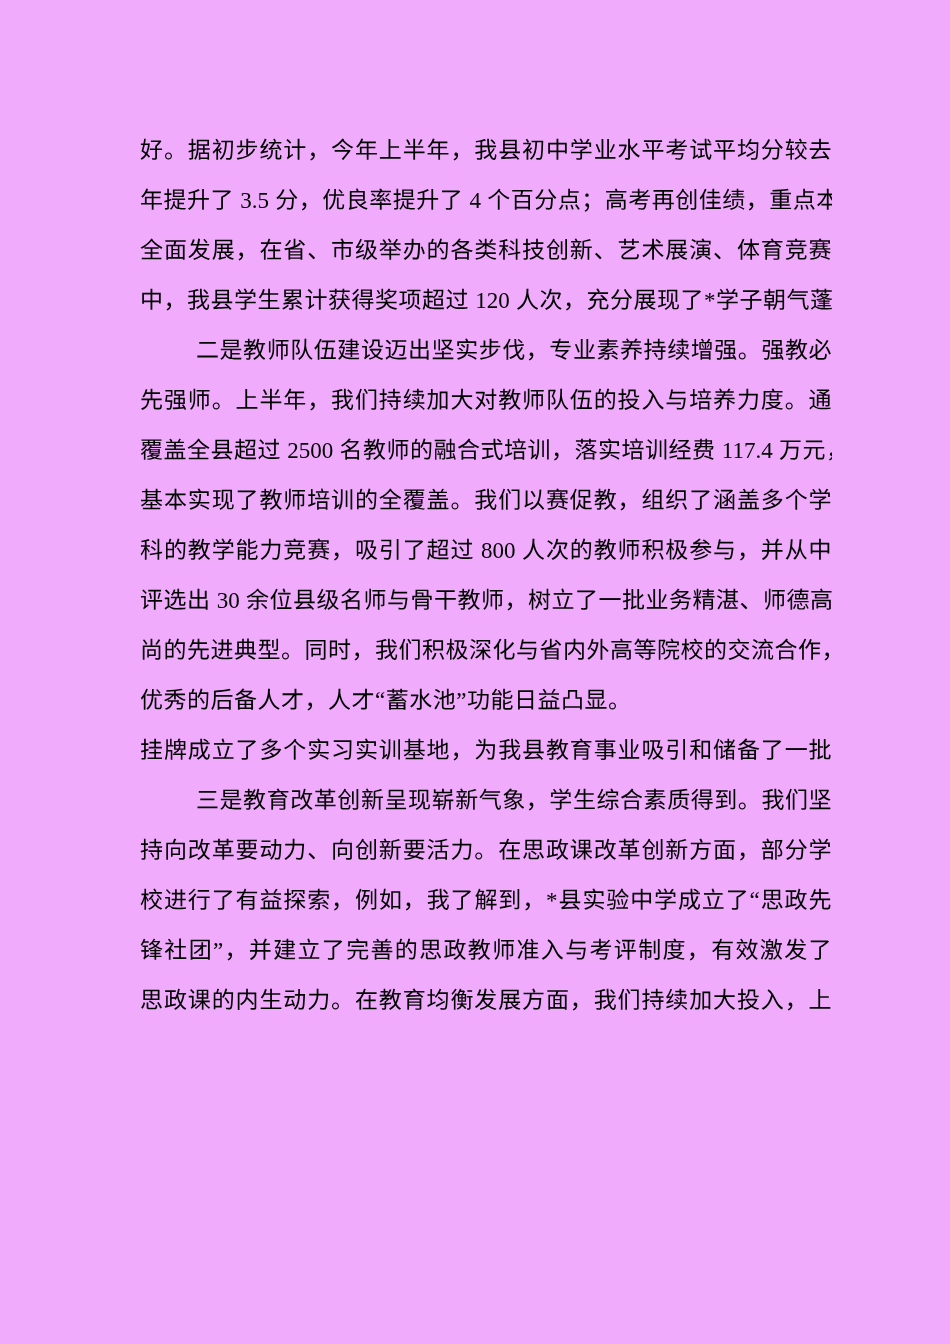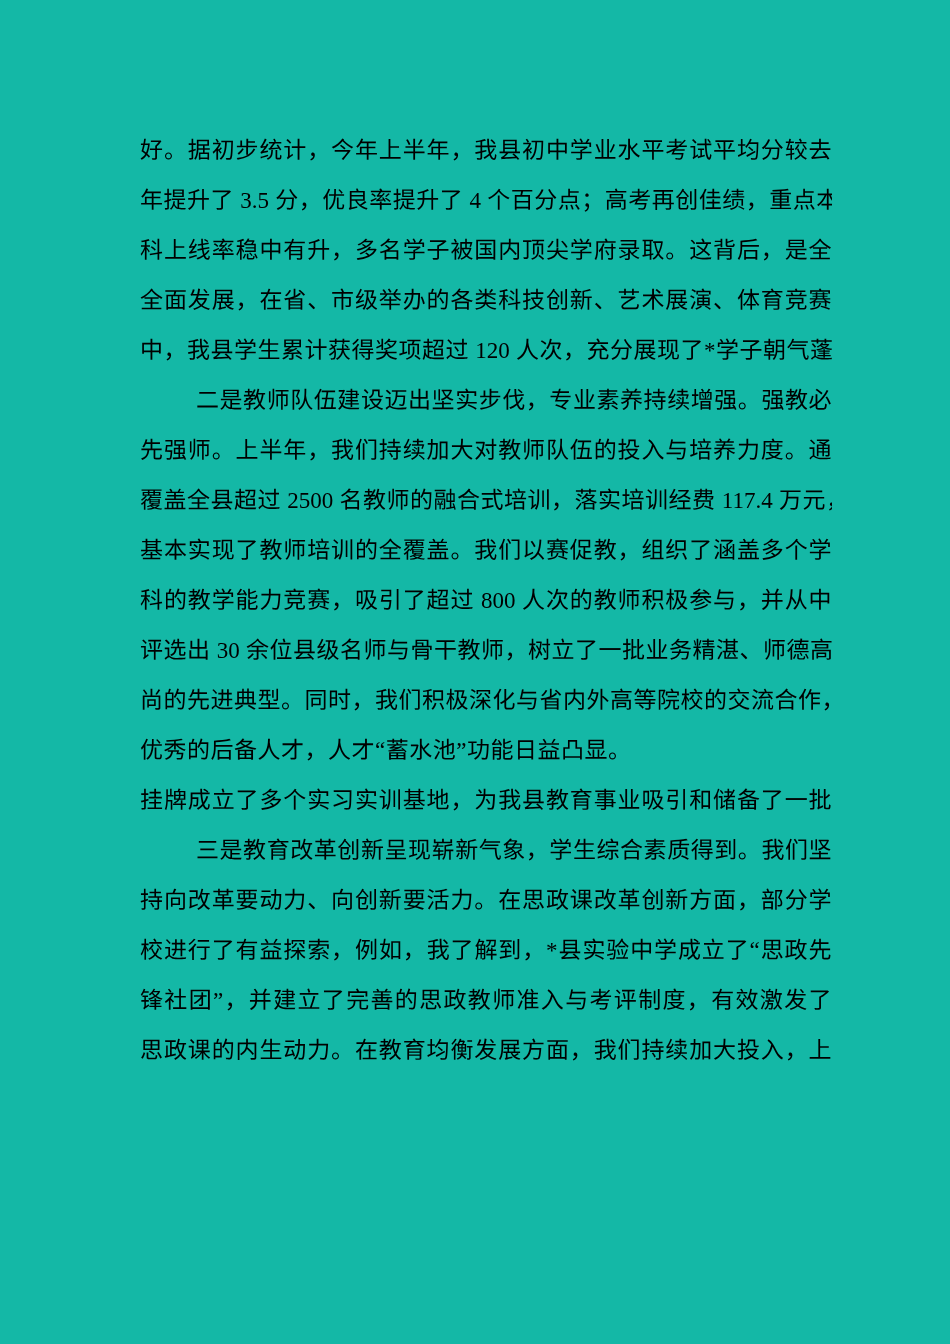--- a/index.html
+++ b/index.html
@@ -9,21 +9,21 @@
   body {
     width: 950px;
     height: 1344px;
     background: #ffffff;
     overflow: hidden;
   }
   .page {
     position: relative;
     width: 950px;
     height: 1344px;
-    background: #14b8a6;
+    background: #f0abfc;
   }
   .content {
     position: absolute;
     left: 140px;
     top: 126px;
     width: 692px;
     font-family: "Liberation Serif", "DejaVu Serif", serif;
     font-size: 23px;
     line-height: 50px;
     color: #000000;
@@ -55,21 +55,20 @@
 </style>
 </head>
 <body>
 
 <div class="page">
   <main class="content">
 
     <div class="para">
       <div class="line para-first">好。据初步统计，今年上半年，我县初中学业水平考试平均分较去</div>
       <div class="line">年提升了 <span class="num">3.5</span> 分，优良率提升了 <span class="num">4</span> 个百分点；高考再创佳绩，重点本</div>
-      <div class="line">科上线率稳中有升，多名学子被国内顶尖学府录取。这背后，是全</div>
       <div class="line">全面发展，在省、市级举办的各类科技创新、艺术展演、体育竞赛</div>
       <div class="line">中，我县学生累计获得奖项超过 <span class="num">120</span> 人次，充分展现了*学子朝气蓬</div>
     </div>
 
     <div class="para indented">
       <div class="line para-first">二是教师队伍建设迈出坚实步伐，专业素养持续增强。强教必</div>
       <div class="line">先强师。上半年，我们持续加大对教师队伍的投入与培养力度。通</div>
       <div class="line">覆盖全县超过 <span class="num">2500</span> 名教师的融合式培训，落实培训经费 <span class="num">117.4</span> 万元，</div>
       <div class="line">基本实现了教师培训的全覆盖。我们以赛促教，组织了涵盖多个学</div>
       <div class="line">科的教学能力竞赛，吸引了超过 <span class="num">800</span> 人次的教师积极参与，并从中</div>

